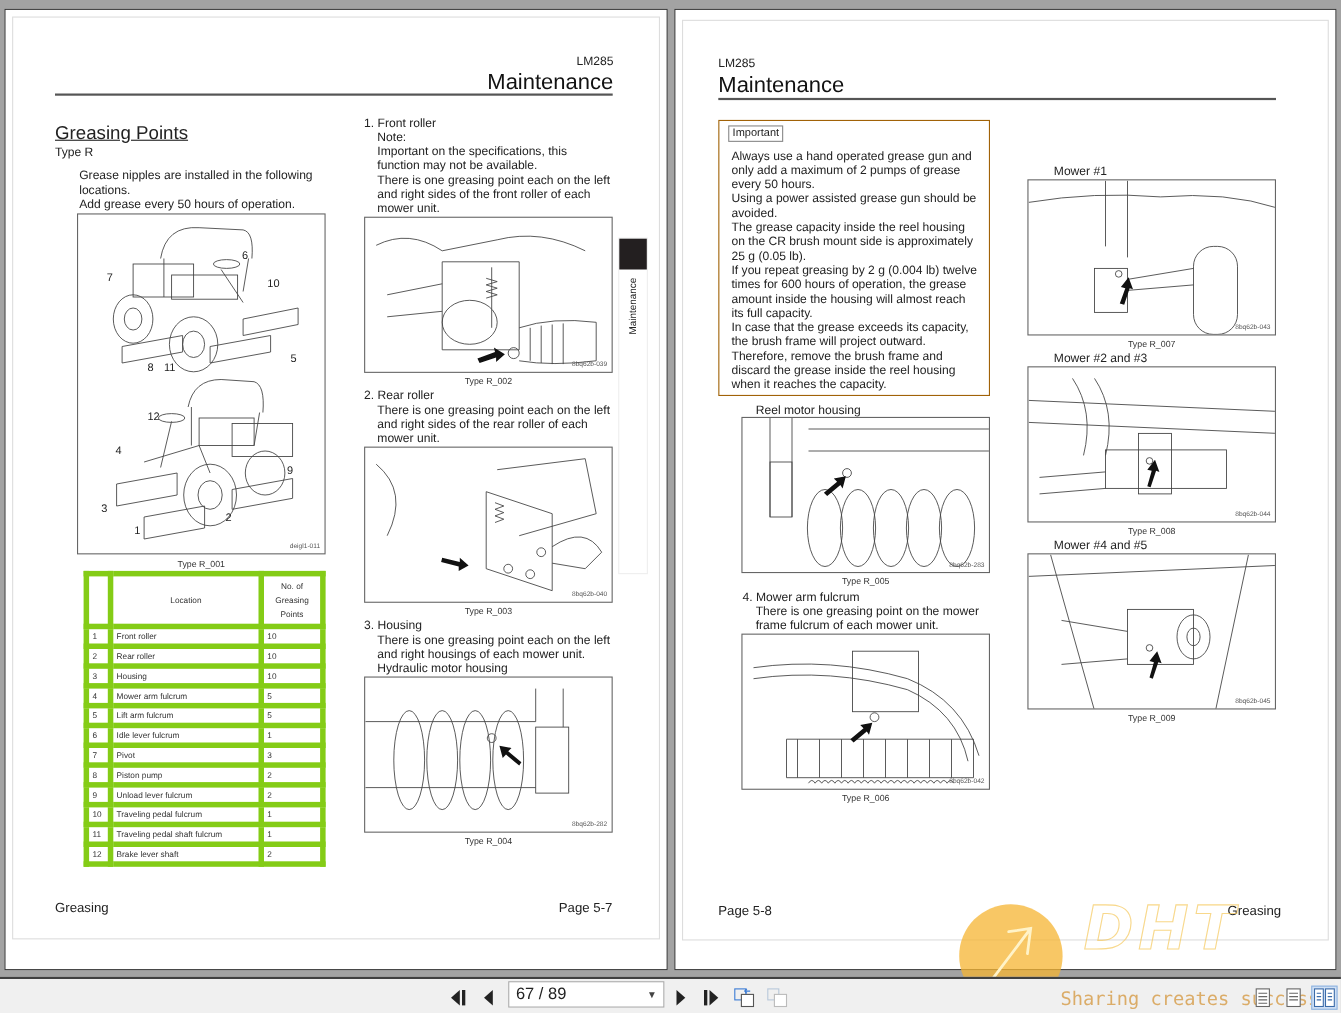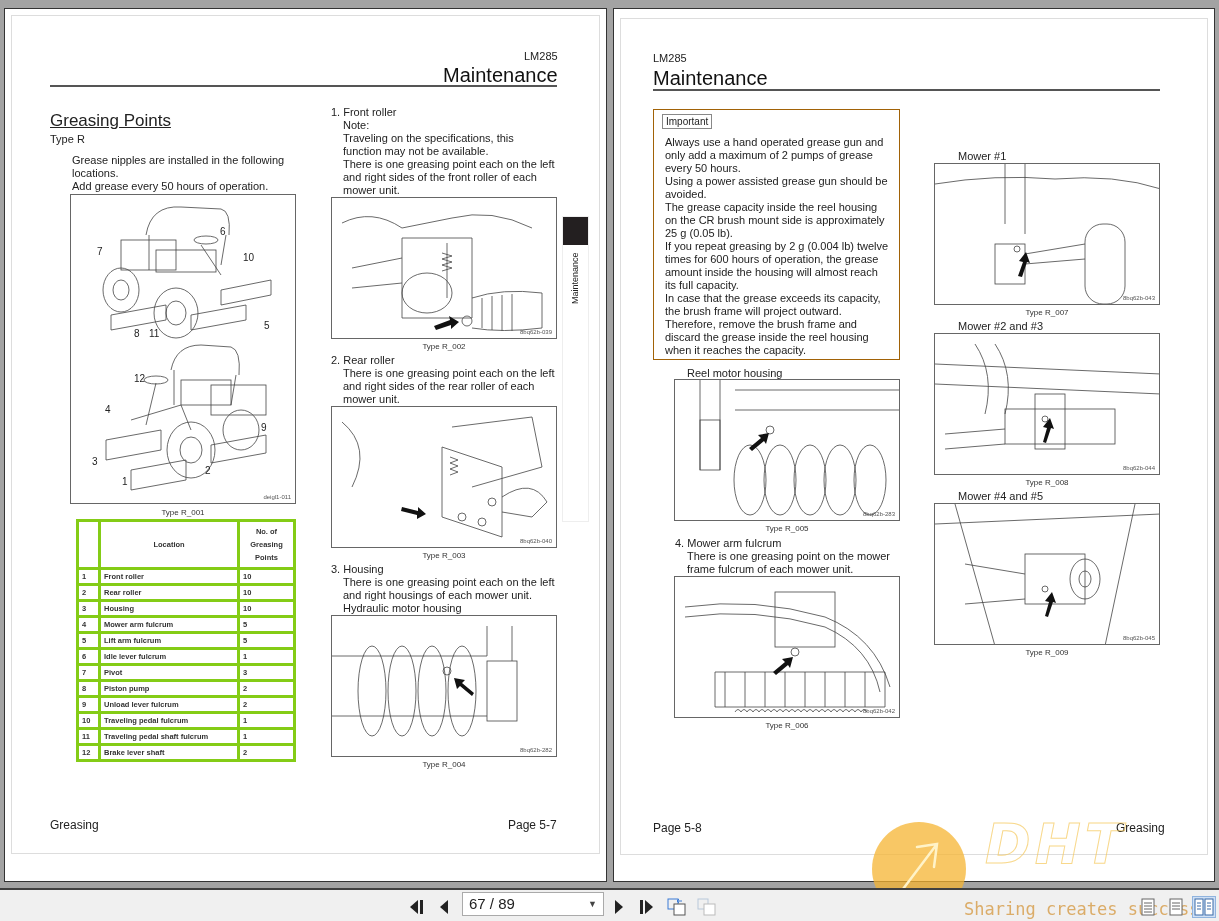--- a/index.html
+++ b/index.html
@@ -23,21 +23,21 @@
   .body-text { font-size: 11px; line-height: 13px; color: #222; }
   .heading-u { font-size: 17px; text-decoration: underline; color: #222; }
   .indent { padding-left: 12px; }
 
   .figure { position: absolute; border: 1px solid #666; background: #fff; overflow: hidden; }
   .fig-code { position: absolute; right: 4px; bottom: 3px; font-size: 6px; color: #555; }
   .caption { position: absolute; font-size: 8px; color: #333; text-align: center; }
 
   
   .grease-table { position: absolute; border-collapse: collapse; font-size: 7.5px; color: #333; }
-  .grease-table td, .grease-table th { border: 3px solid #84cc16; padding: 2px 3px; font-weight: bold; height: 15px; }
+  .grease-table td, .grease-table th { border: 5px solid #84cc16; padding: 2px 3px; font-weight: normal; height: 15px; }
   .grease-table th { text-align: center; line-height: 13px; }
 
   .side-tab { position: absolute; left: 561px; top: 207px; width: 27px; height: 306px; border: 1px solid #eee; }
   .side-tab-block { position: absolute; left: 0; top: 0; width: 25px; height: 28px; background: #231f20; }
   .side-tab-label { position: absolute; left: -8px; top: 62px; width: 40px; transform: rotate(-90deg); transform-origin: center; font-size: 9px; color: #222; white-space: nowrap; }
 
   .important-box { position: absolute; border: 1px solid #a16207; }
   .important-tag { position: absolute; border: 1px solid #888; font-size: 10px; padding: 1px 3px; color: #222; }
 
   .footer-text { font-size: 12px; color: #222; }
@@ -194,21 +194,21 @@
             <td>12</td>
             <td>Brake lever shaft</td>
             <td>2</td>
           </tr>
         </tbody>
     </table>
 
     <div class="abs body-text" style="left:326px;top:97px;">
       <div>1. Front roller</div>
       <div class="indent">Note:</div>
-      <div class="indent">Traveling on the specifications, this</div>
+      <div class="indent">Important on the specifications, this</div>
       <div class="indent">function may not be available.</div>
       <div class="indent">There is one greasing point each on the left</div>
       <div class="indent">and right sides of the front roller of each</div>
       <div class="indent">mower unit.</div>
     </div>
     <div class="figure" style="left:326px;top:188px;width:226px;height:142px;">
       <svg width="226" height="142">
         <g fill="none" stroke="#444" stroke-width="0.8">
           <path d="M10 25 Q40 10 70 30 L120 20 Q160 10 200 30"></path>
           <path d="M70 40 L140 40 L140 120 L70 120 Z"></path>

